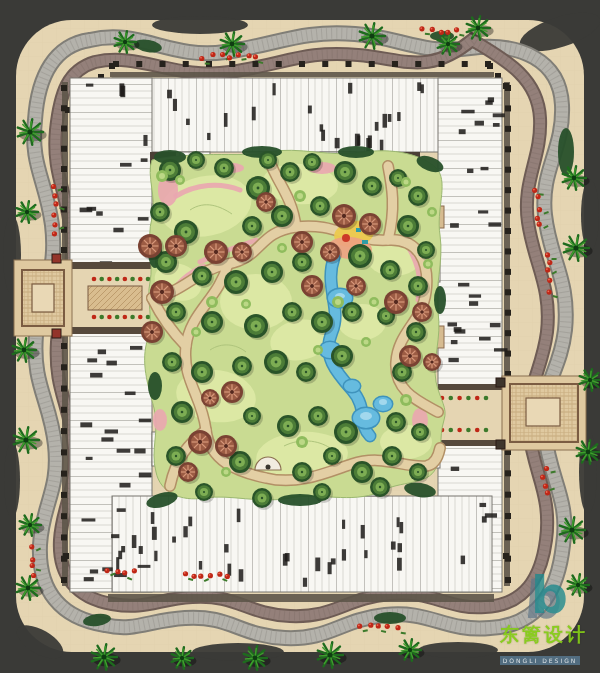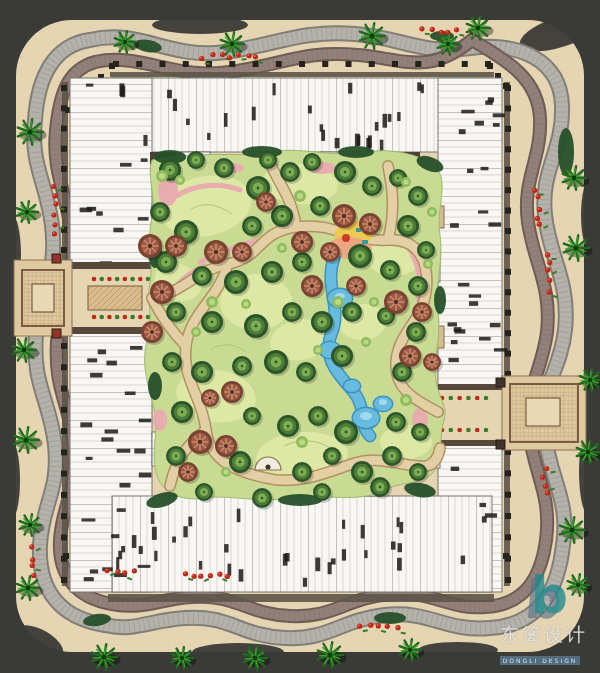--- a/index.html
+++ b/index.html
@@ -5,21 +5,21 @@
   html,body{margin:0;padding:0;background:#222;}
   .stage{position:relative;width:600px;height:673px;background:#3a3a37;overflow:hidden;
          font-family:"DejaVu Sans",sans-serif;}
   svg{position:absolute;left:0;top:0;}
   .logo{position:absolute;right:8px;bottom:6px;width:104px;text-align:center;opacity:.93;pointer-events:none;}
   .mono{position:relative;height:54px;}
   .mono-shadow{position:absolute;right:30px;top:2px;font:bold 52px "DejaVu Sans",sans-serif;
                color:#5d7487;opacity:.7;transform:skewX(-5deg);}
   .mono-main{position:absolute;right:24px;top:-3px;font:bold 52px "DejaVu Sans",sans-serif;
              color:#1f8a8e;opacity:.85;}
-  .logo-name{font-weight:normal;font-size:19px;color:#e5e5e5;letter-spacing:3px;white-space:nowrap;
+  .logo-name{font-weight:bold;font-size:19px;color:#84cc16;letter-spacing:3px;white-space:nowrap;
              text-shadow:0 0 2px rgba(0,0,0,.25);margin-left:8px;}
   .logo-sub{margin-top:2px;font-size:6px;color:#e8eef2;letter-spacing:2px;
             background:rgba(91,127,154,.8);padding:1px 3px;display:inline-block;white-space:nowrap;}
 </style>
 </head>
 <body>
 
 <div class="stage">
   <svg id="plan" width="600" height="673" viewBox="0 0 600 673">
     <defs>

